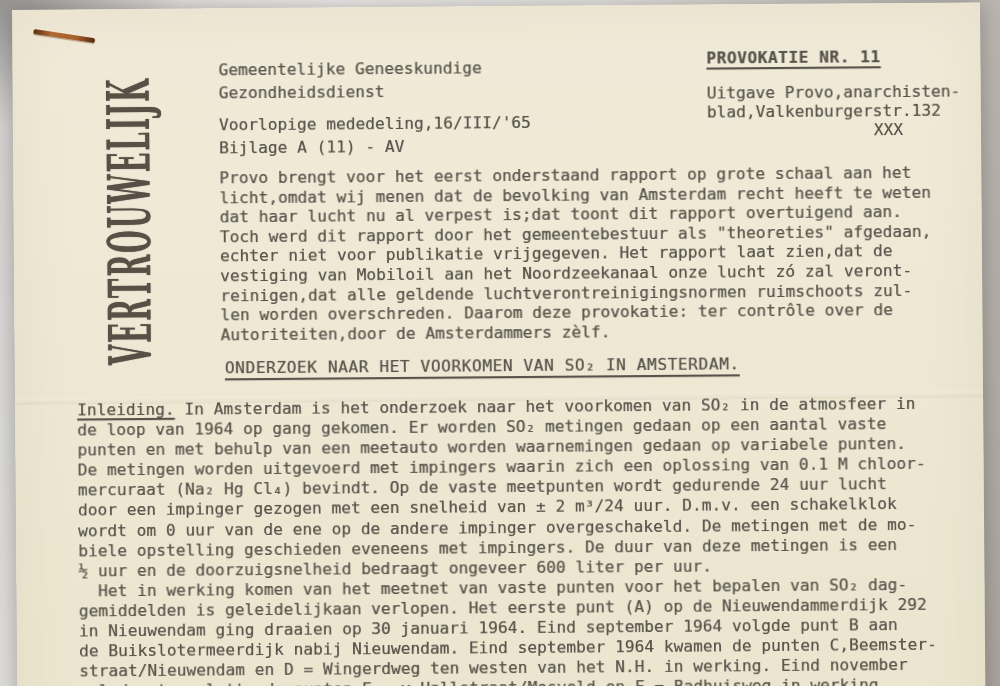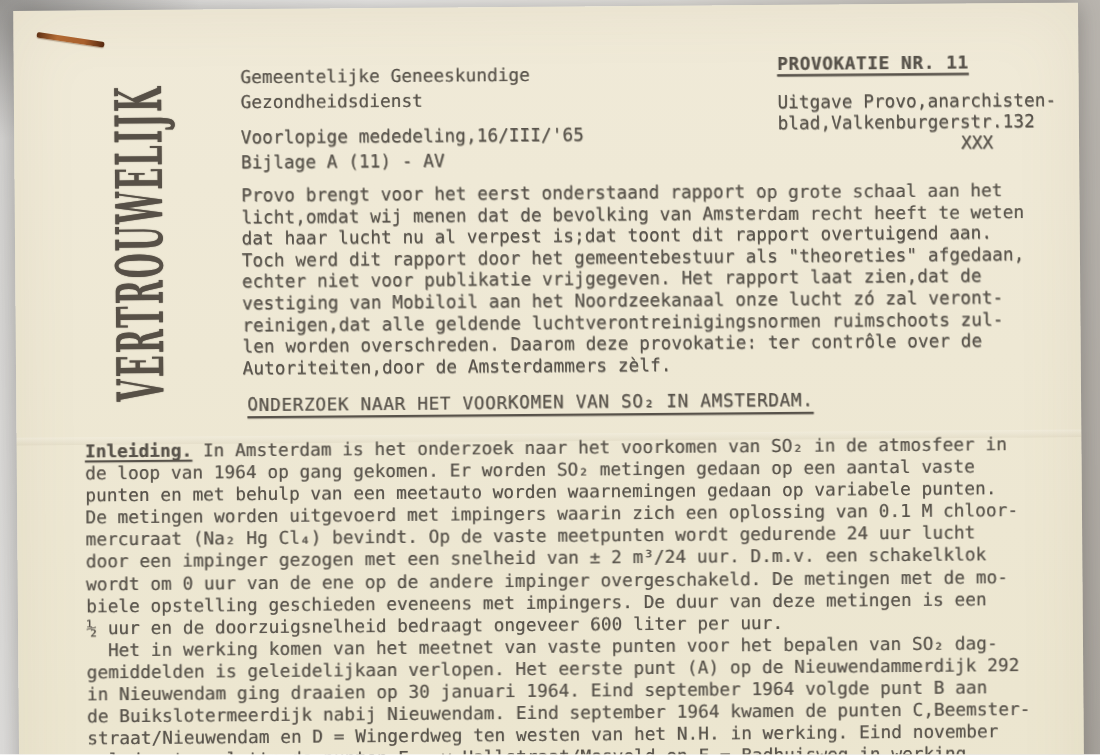--- a/index.html
+++ b/index.html
@@ -54,21 +54,21 @@
   }
   .imprint{line-height:18.5px;}
   .imprint-x{text-align:right;padding-right:8px;margin-top:1px;}
   .intro{position:absolute;left:206px;top:160px;width:740px;font-size:16.2px;line-height:19.6px;}
   .report-title{
     position:absolute;left:210px;top:350px;font-size:16.2px;letter-spacing:0.55px;
     text-decoration:underline;text-decoration-thickness:2px;text-underline-offset:5px;
   }
   .body-text{position:absolute;left:62px;top:391px;width:880px;font-size:16.2px;line-height:20.1px;}
   .u{
-    text-decoration:underline;text-decoration-thickness:2px;text-underline-offset:3px;font-weight:bold;
+    text-decoration:underline;text-decoration-thickness:2px;text-underline-offset:3px;
   }
   .soft{filter:blur(0.22px);}
 </style>
 </head>
 <body>
 
 <div class="stage">
   <div class="paper">
 
     <div class="rust-mark"></div>

